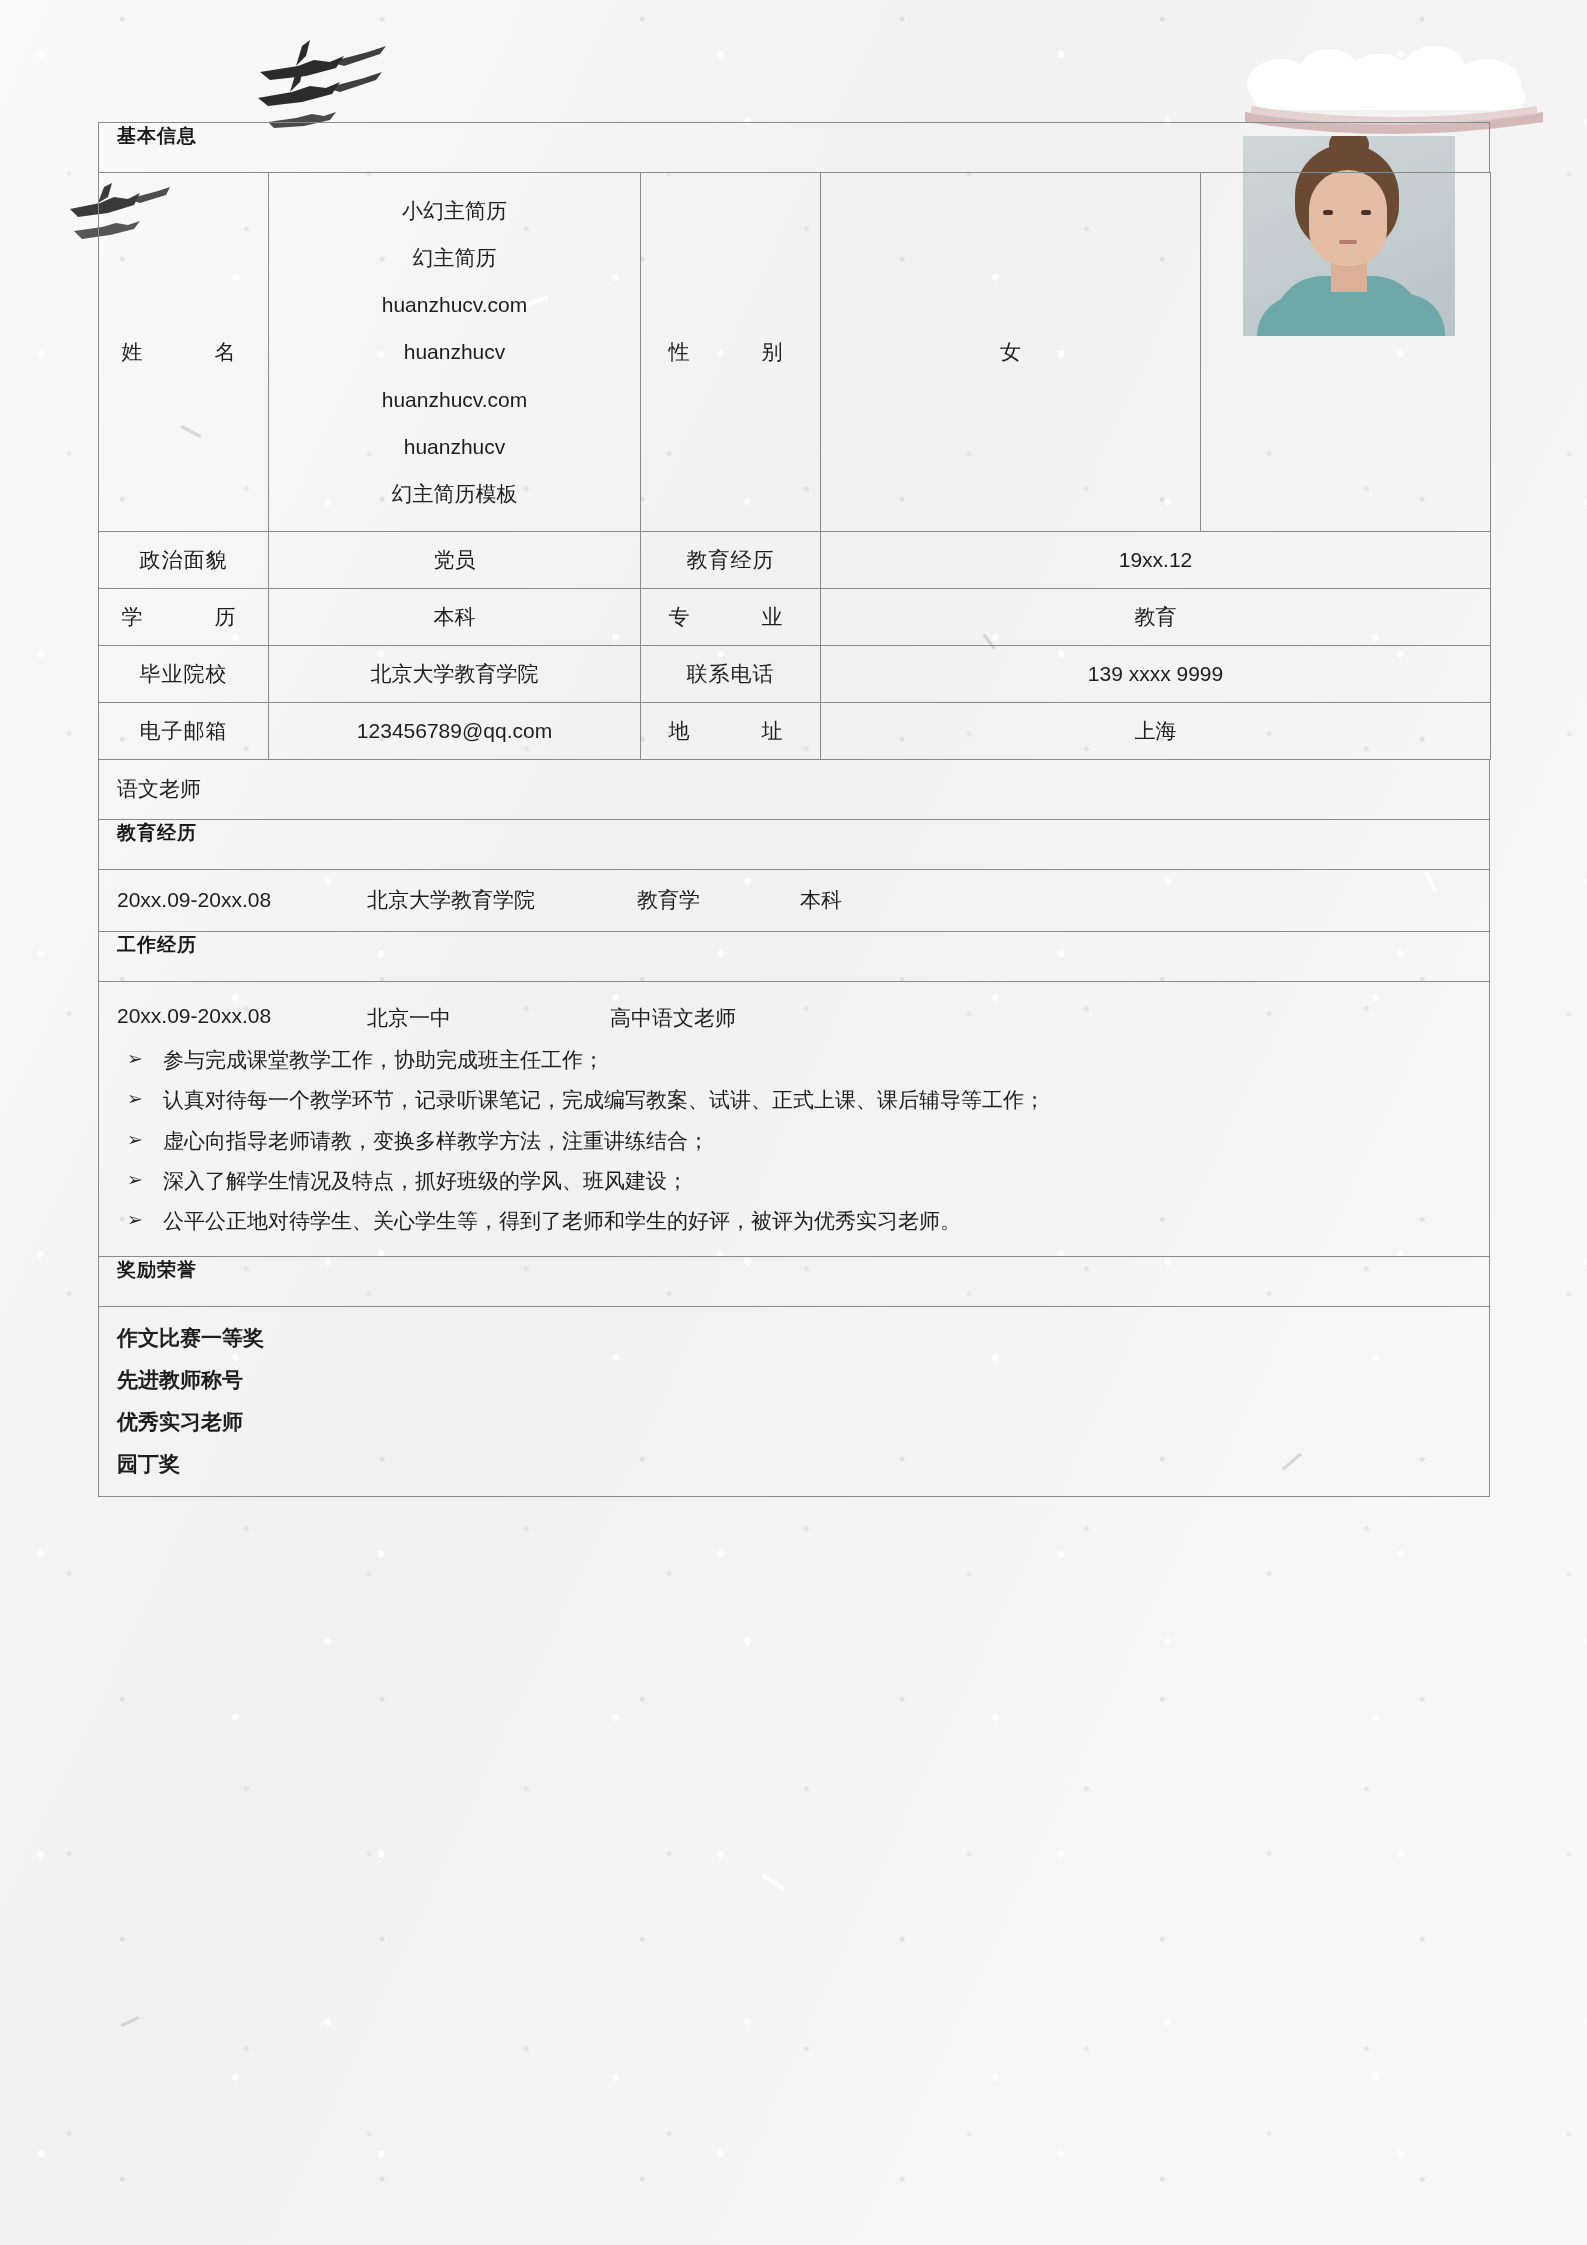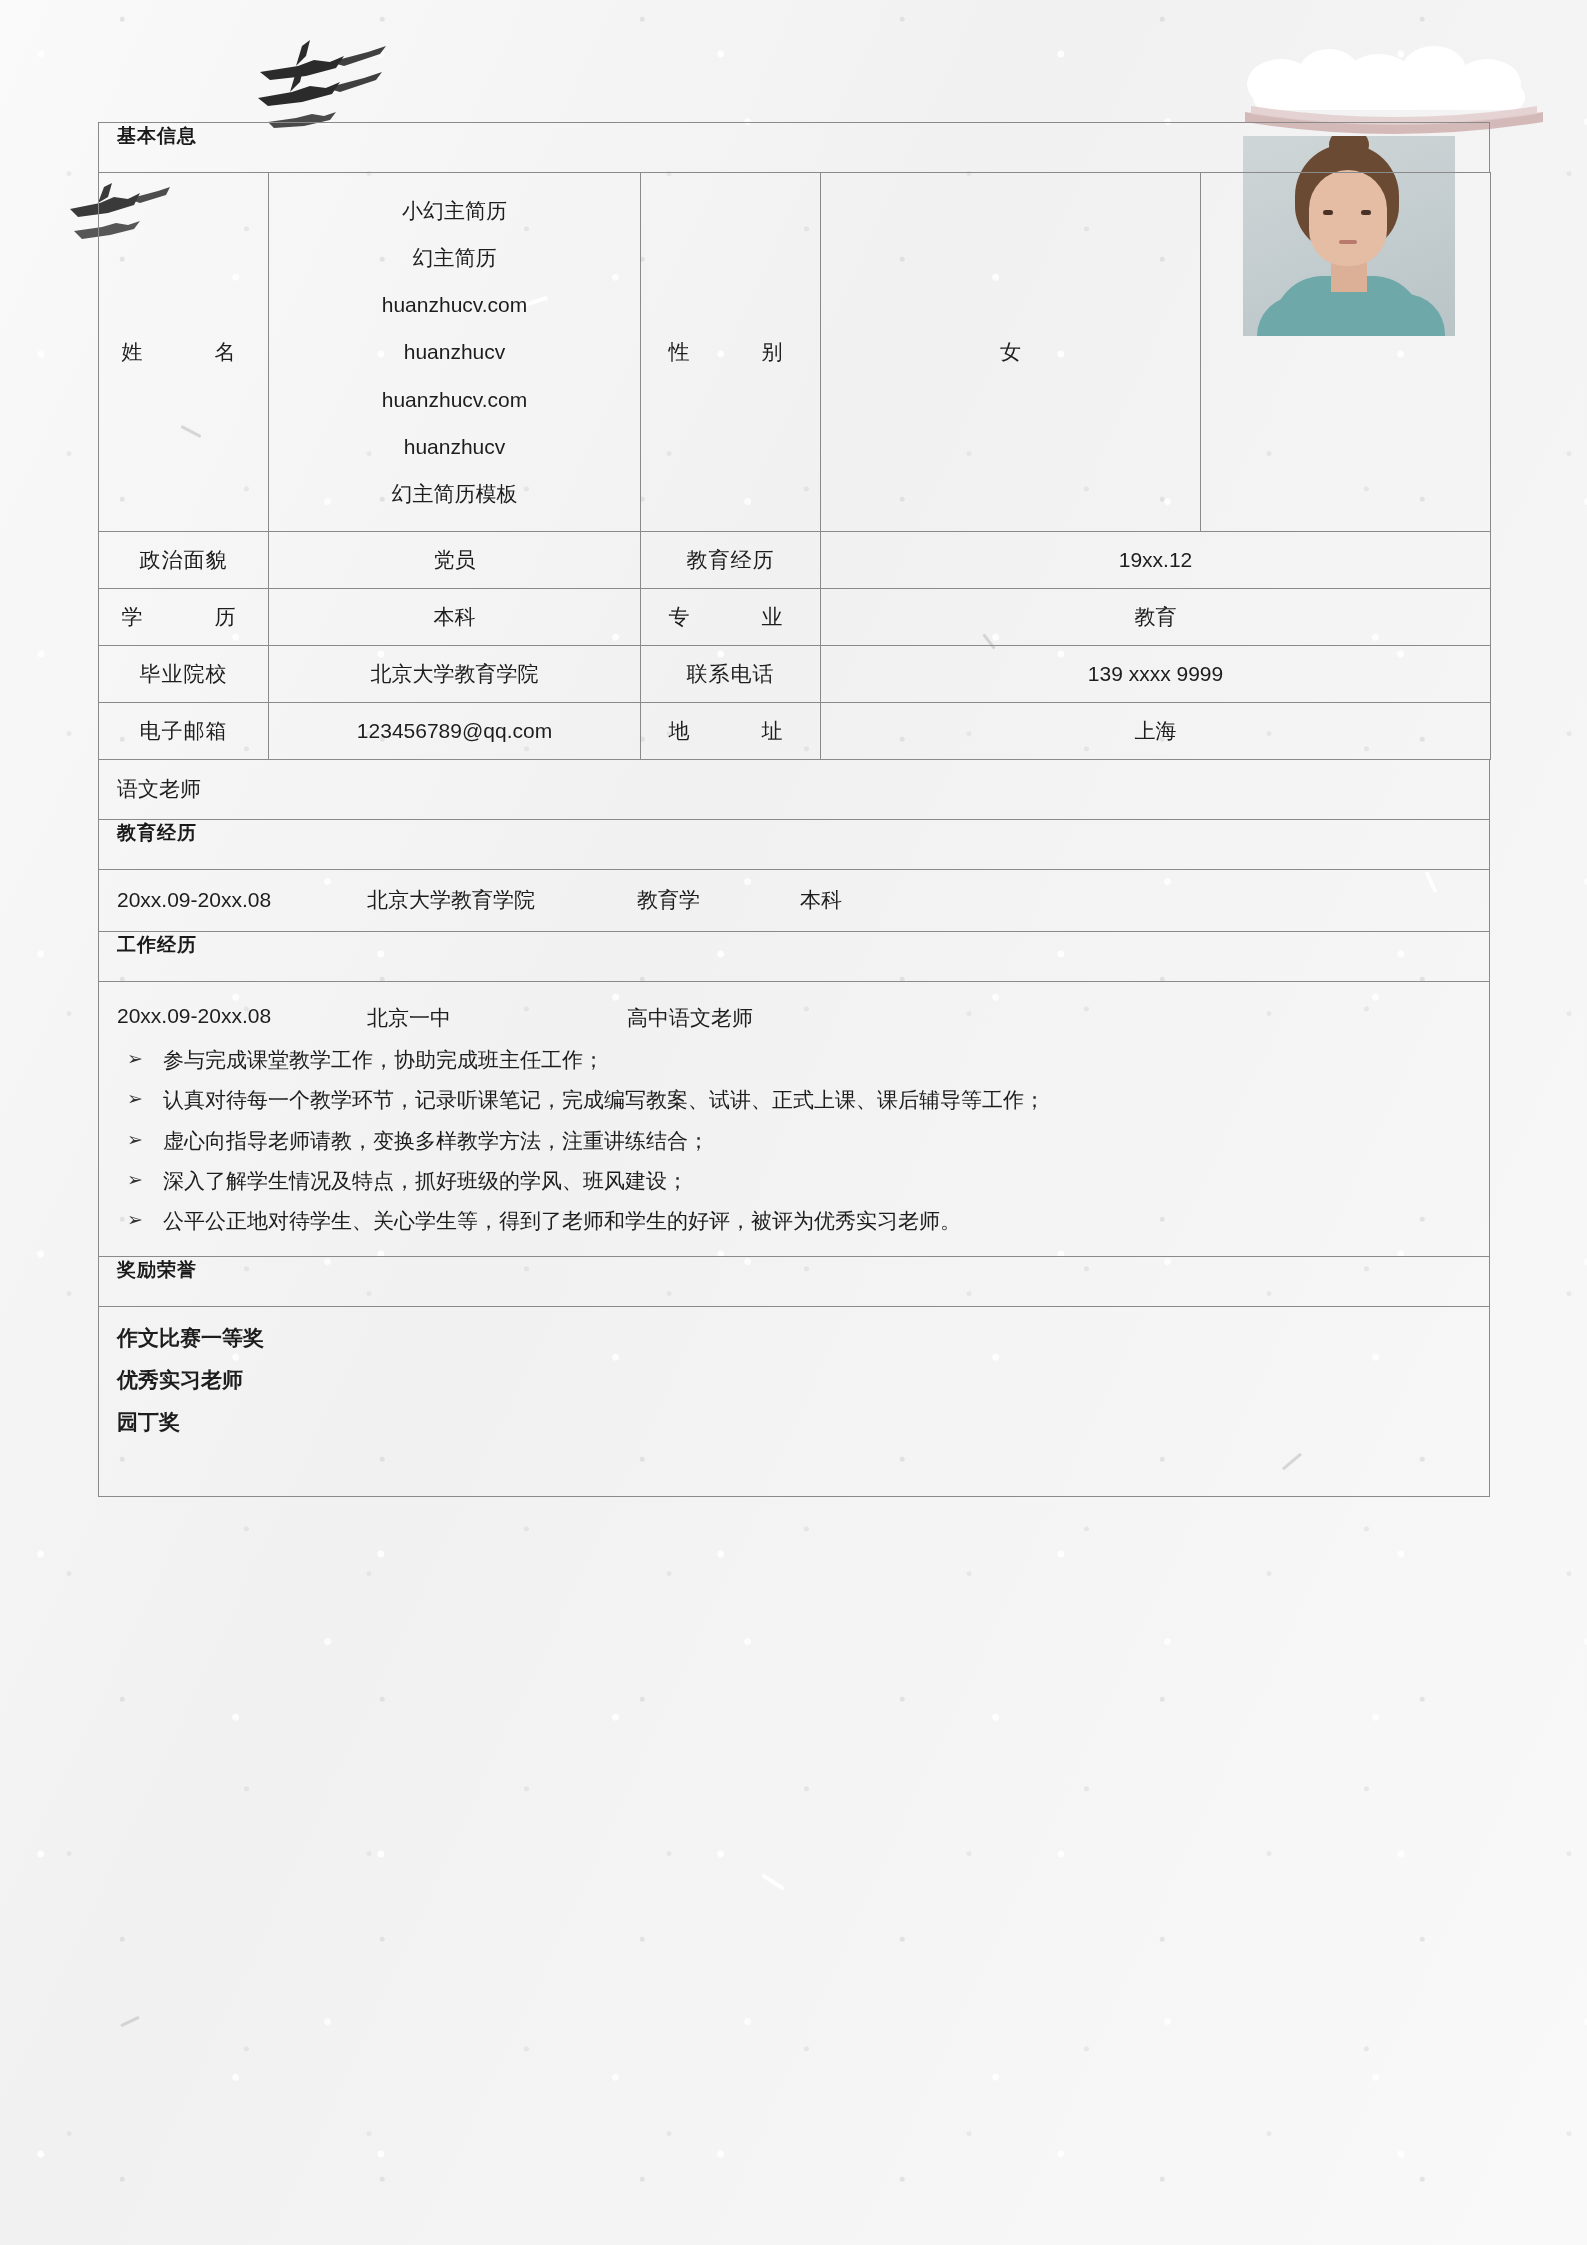--- a/index.html
+++ b/index.html
@@ -358,21 +358,21 @@
       <span class="rl-deg" style="margin-left:28px">本科</span>
     </div>
 
     <div class="section-head with-bottom" style="border-top:none">
       <span>工作经历</span>
     </div>
     <div class="block" style="border-top:none;padding-top:18px;padding-bottom:18px">
       <div class="row-line">
         <span class="rl-date">20xx.09-20xx.08</span>
         <span class="rl-school">北京一中</span>
-        <span style="margin-left:45px">高中语文老师</span>
+        <span style="margin-left:28px">高中语文老师</span>
       </div>
       <ul class="bullets">
         <li>
           <span class="arrow">➢</span>
           <span>参与完成课堂教学工作，协助完成班主任工作；</span>
         </li>
         <li>
           <span class="arrow">➢</span>
           <span>认真对待每一个教学环节，记录听课笔记，完成编写教案、试讲、正式上课、课后辅导等工作；</span>
         </li>
@@ -389,18 +389,19 @@
           <span>公平公正地对待学生、关心学生等，得到了老师和学生的好评，被评为优秀实习老师。</span>
         </li>
       </ul>
     </div>
 
     <div class="section-head with-bottom" style="border-top:none">
       <span>奖励荣誉</span>
     </div>
     <div class="block awards" style="border-top:none;min-height:190px">
       <div>作文比赛一等奖</div>
+      <div>先进教师称号</div>
       <div>优秀实习老师</div>
       <div>园丁奖</div>
     </div>
 
   </div>
 </div>
 
 </body></html>

